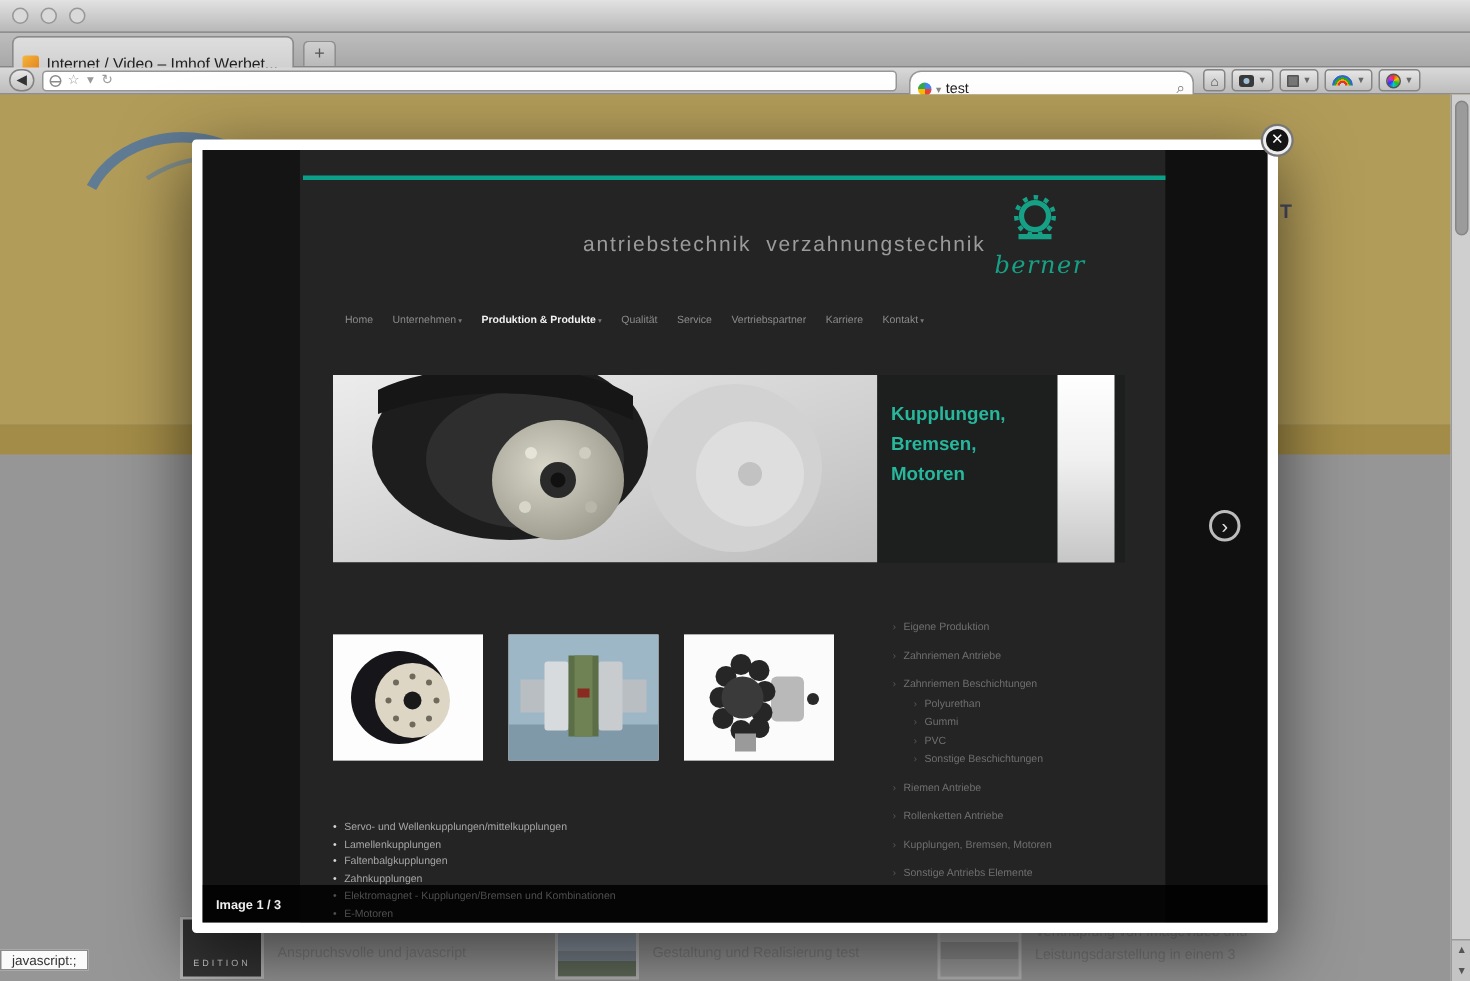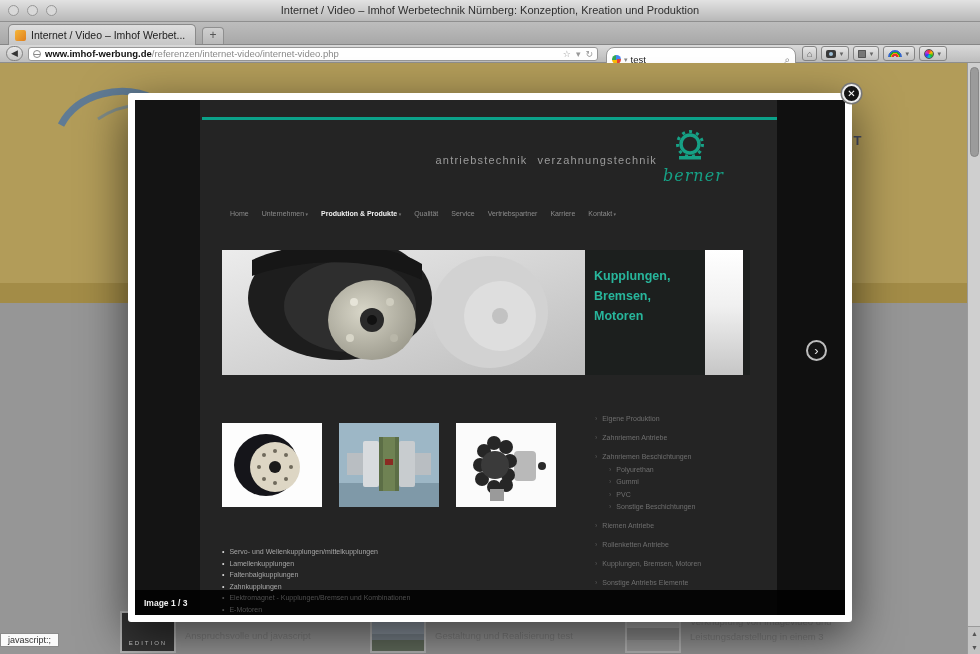--- a/index.html
+++ b/index.html
@@ -9,21 +9,21 @@
   
   .menubar{position:absolute;left:0;top:0;width:980px;height:22px;
     background:linear-gradient(#e2e2e2,#b8b8b8);border-bottom:1px solid #8f8f8f;}
   .win-dots{position:absolute;left:8px;top:5px;display:flex;gap:8px;}
   .win-dot{width:11px;height:11px;border-radius:50%;background:#d9d9d9;border:1px solid #979797;}
   .menubar-title{position:absolute;left:0;right:0;top:4px;text-align:center;font-size:11px;color:#2e2e2e;}
 
   
   .tabstrip{position:absolute;left:0;top:22px;width:980px;height:23px;
     background:linear-gradient(#bdbdbd,#a8a8a8);border-bottom:1px solid #868686;}
-  .tab{position:absolute;left:8px;top:2px;width:188px;height:21px;border:1px solid #8a8a8a;border-bottom:none;
+  .tab{position:absolute;left:8px;top:2px;width:188px;height:36px;border:1px solid #8a8a8a;border-bottom:none;
     border-radius:5px 5px 0 0;background:linear-gradient(#dedede,#c6c6c6);display:flex;align-items:center;padding:0 6px;gap:5px;}
   .favicon{width:11px;height:11px;border-radius:2px;background:linear-gradient(135deg,#f5b63a,#e07f1d);flex:0 0 auto;}
   .tab-label{font-size:10.5px;color:#222;white-space:nowrap;overflow:hidden;}
   .newtab{position:absolute;left:202px;top:5px;width:22px;height:17px;border:1px solid #8f8f8f;border-bottom:none;
     border-radius:4px 4px 0 0;background:linear-gradient(#cfcfcf,#b9b9b9);color:#555;font-size:12px;line-height:15px;text-align:center;}
 
   
   .toolbar{position:absolute;left:0;top:45px;width:980px;height:18px;
     background:linear-gradient(#d9d9d9,#bdbdbd);border-bottom:1px solid #8e8e8e;}
   .back-btn{position:absolute;left:6px;top:1px;width:17px;height:15px;border:1px solid #828282;border-radius:8px;
@@ -86,21 +86,21 @@
     border:2px solid #ededed;box-shadow:0 0 0 1.5px #777;color:#fff;font-size:10px;line-height:15px;text-align:center;z-index:5;}
   .lb-next{position:absolute;left:678px;top:247px;width:21px;height:21px;border-radius:50%;border:2px solid #bdbdbd;
     color:#e2e2e2;background:rgba(25,25,25,.35);font-size:13px;line-height:17px;text-align:center;z-index:4;}
   .lb-bar{position:absolute;left:0;bottom:0;width:710px;height:25px;background:rgba(0,0,0,.85);z-index:2;}
   .lb-counter{position:absolute;left:9px;bottom:7px;font-size:8.5px;font-weight:bold;color:#efefef;z-index:3;}
 
   
   .site-col{position:absolute;left:65px;top:0;width:577px;height:515px;background:#242424;}
   .site-right{position:absolute;left:642px;top:0;width:68px;height:515px;background:#101010;}
   .teal-line{position:absolute;left:67px;top:17px;width:575px;height:3px;background:#0ba189;}
-  .site-tagline{position:absolute;left:200px;top:54px;width:322px;text-align:right;font-size:11px;
+  .site-tagline{position:absolute;left:200px;top:54px;width:322px;text-align:right;font-size:14px;
     letter-spacing:1.2px;color:#9b9b9b;}
   .site-tagline .sep{display:inline-block;width:10px;}
   .site-logo{position:absolute;left:528px;top:30px;width:54px;text-align:center;}
   .brand-script{font-family:"DejaVu Serif","Liberation Serif",serif;font-style:italic;color:#16a085;
     font-size:16px;letter-spacing:1px;margin-top:-2px;}
   .site-nav{position:absolute;left:95px;top:110px;width:520px;display:flex;gap:13px;align-items:center;}
   .nav-item{font-size:7px;color:#8b8b8b;white-space:nowrap;}
   .nav-item.active{color:#f2f2f2;font-weight:bold;}
   .nav-caret{font-size:5px;color:#777;}
 
@@ -132,36 +132,34 @@
 <body>
 
 <div class="stage">
 
   <div class="menubar">
     <div class="win-dots">
       <div class="win-dot"></div>
       <div class="win-dot"></div>
       <div class="win-dot"></div>
     </div>
-    <div class="menubar-title">Internet / Video – Imhof Werbetechnik Nürnberg: Konzeption, Kreation und Produktion</div>
   </div>
 
   <div class="tabstrip">
     <div class="tab">
       <div class="favicon"></div>
       <div class="tab-label">Internet / Video – Imhof Werbet...</div>
     </div>
     <div class="newtab">+</div>
   </div>
 
   <div class="toolbar">
     <div class="back-btn">◀</div>
     <div class="url-field">
       <span class="globe-icon"></span>
-      <span class="url-text"><span class="url-domain">www.imhof-werbung.de</span><span class="url-path">/referenzen/internet-video/internet-video.php</span></span>
       <span class="url-icons">
         <span>☆</span>
         <span>▾</span>
         <span>↻</span>
       </span>
     </div>
     <div class="search-field">
       <span class="gicon"></span>
       <span class="search-caret">▾</span>
       <span class="search-text">test</span>

